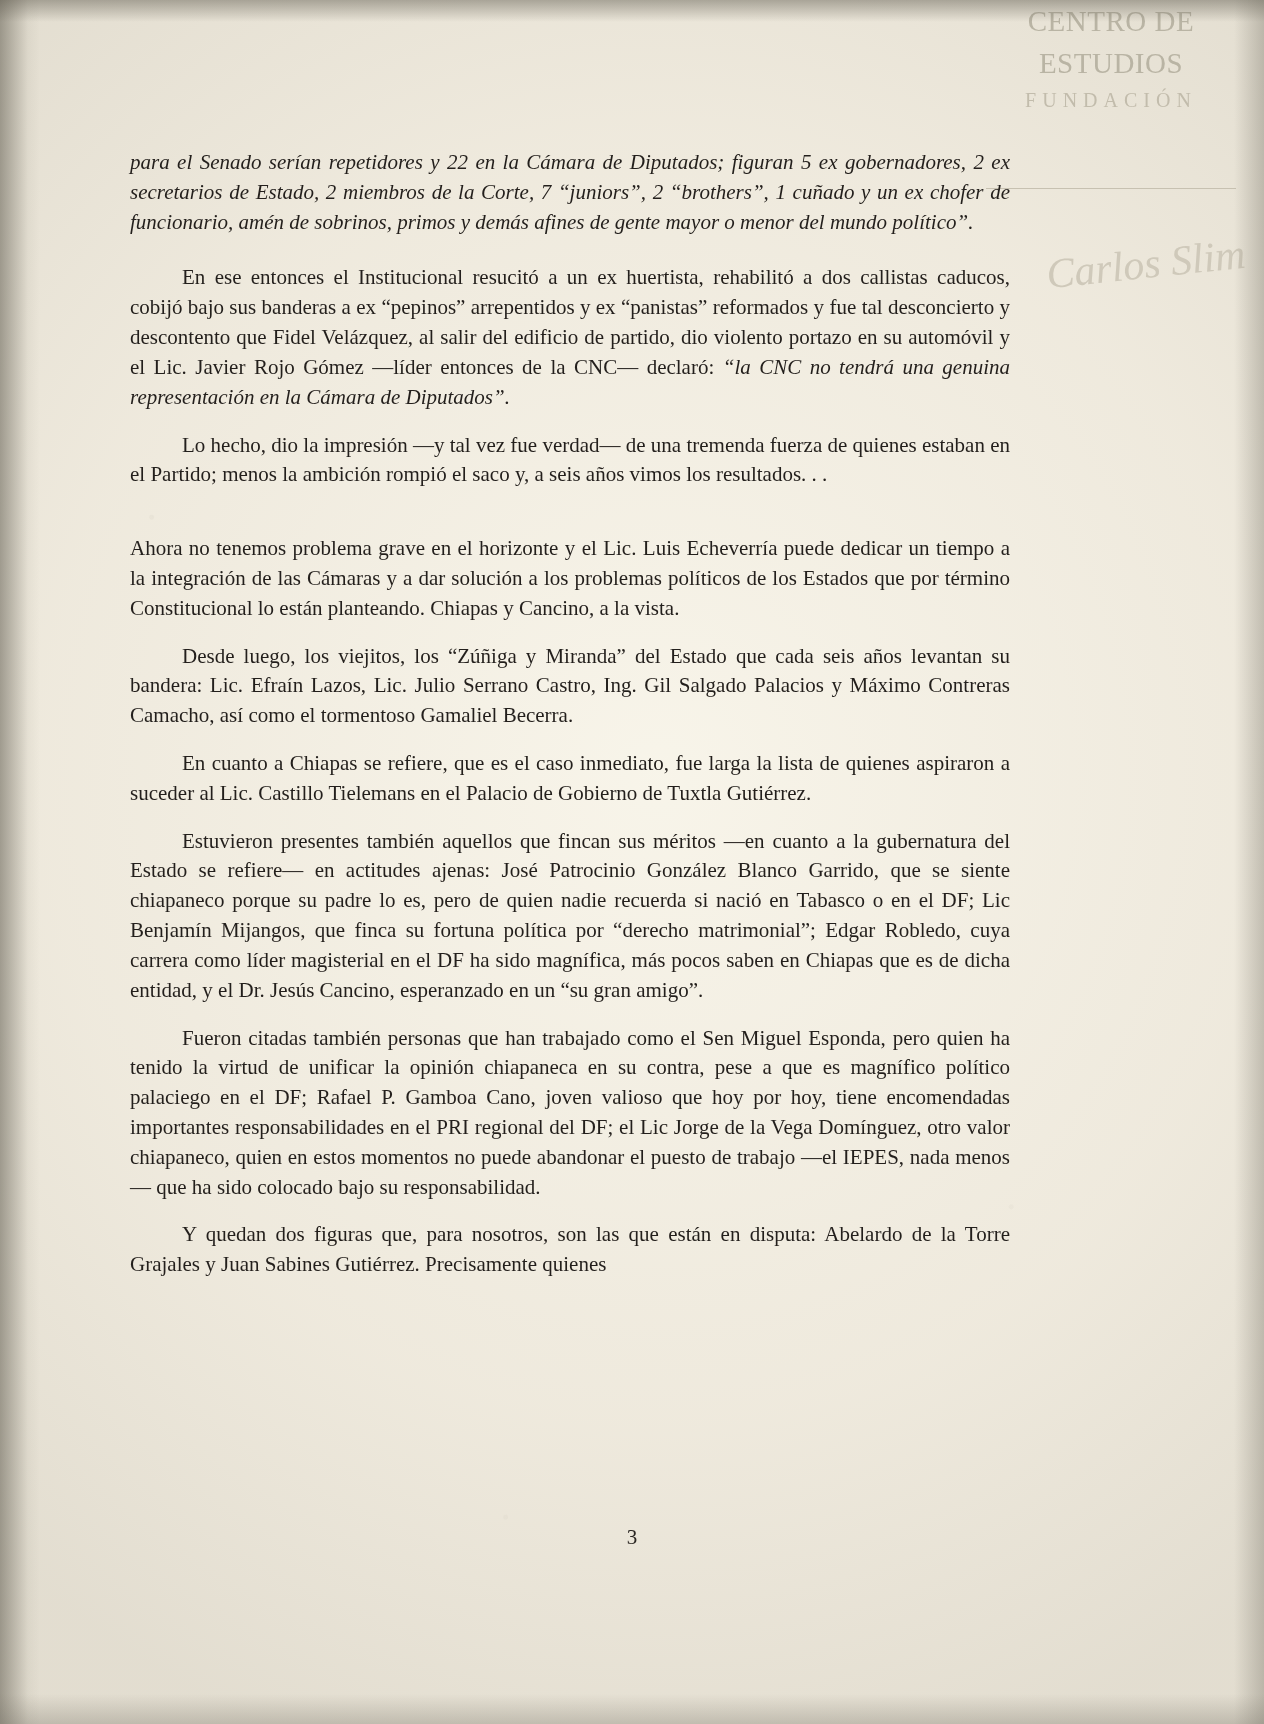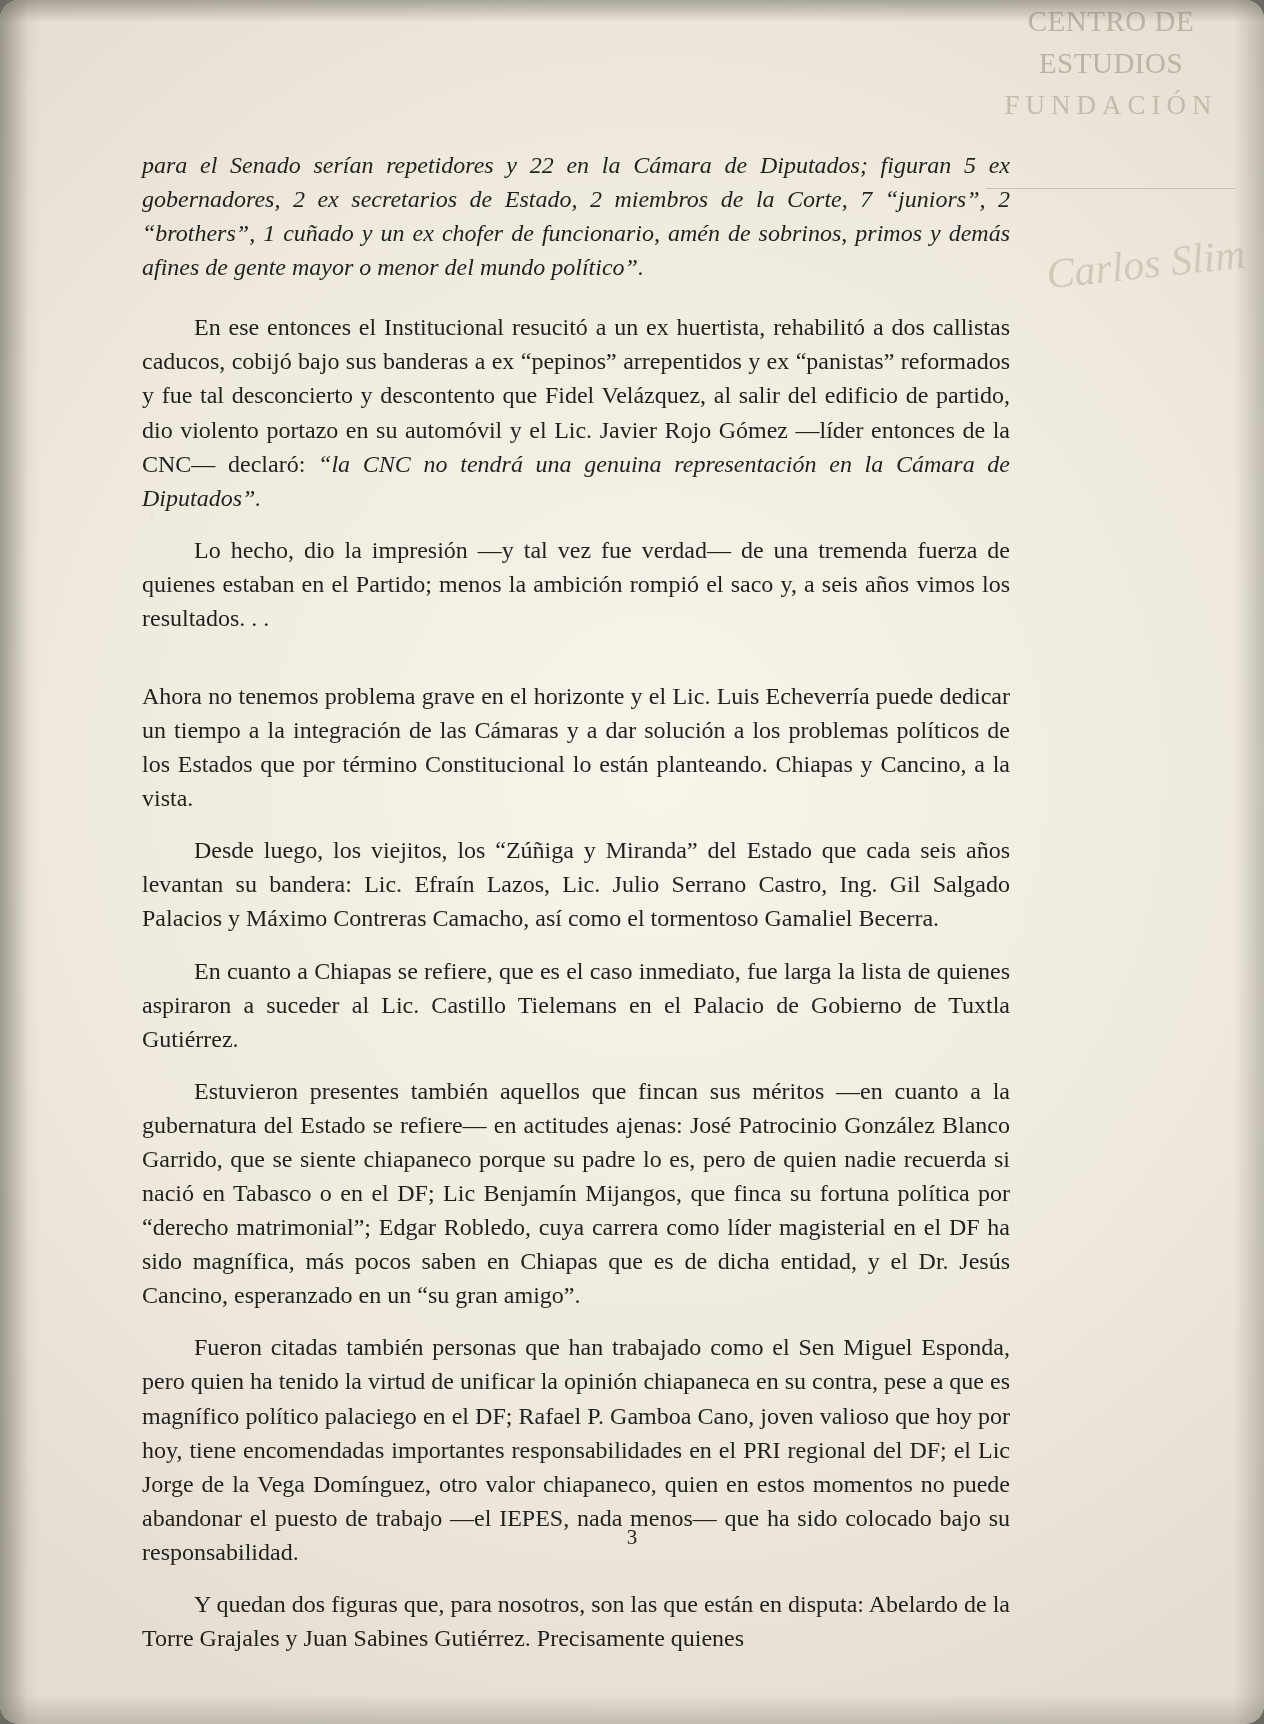--- a/index.html
+++ b/index.html
@@ -7,21 +7,20 @@
     padding: 0;
     background: #6b6a62;
   }
   .page {
     position: relative;
     width: 1264px;
     height: 1724px;
     background: #efeade;
     overflow: hidden;
     font-family: "Liberation Serif", serif;
-    border-radius: 19px;
   }
   
   .paper-tone {
     position: absolute;
     inset: 0;
     background:
       radial-gradient(ellipse 78% 60% at 52% 45%, rgba(255,253,243,0.55) 0%, rgba(236,230,215,0.15) 62%, rgba(198,192,176,0.30) 100%);
     pointer-events: none;
   }
   .edge-left {
@@ -64,21 +63,21 @@
     font-family: "Liberation Serif", serif;
     font-size: 29px;
     line-height: 1.45;
     letter-spacing: 0.5px;
     pointer-events: none;
     user-select: none;
   }
   .watermark .wm-line { display: block; }
   .watermark .wm-fund {
     display: block;
-    font-size: 27px;
+    font-size: 20px;
     letter-spacing: 6px;
     margin-top: 2px;
     color: #c2bcac;
   }
   .wm-rule {
     position: absolute;
     right: 0;
     top: 188px;
     width: 250px;
     height: 1px;
@@ -99,22 +98,22 @@
 
   
   .column {
     position: absolute;
     left: 130px;
     top: 148px;
     width: 880px;
     color: #231f1c;
   }
   p {
-    margin: 0 0 18px 12px;
-    font-size: 24px;
+    margin: 0 0 18px 0;
+    font-size: 21px;
     line-height: 1.42;
     text-align: justify;
     text-justify: inter-word;
     hyphens: manual;
   }
   p.italic {
     font-style: italic;
     text-indent: 0;
     margin-bottom: 26px;
   }

